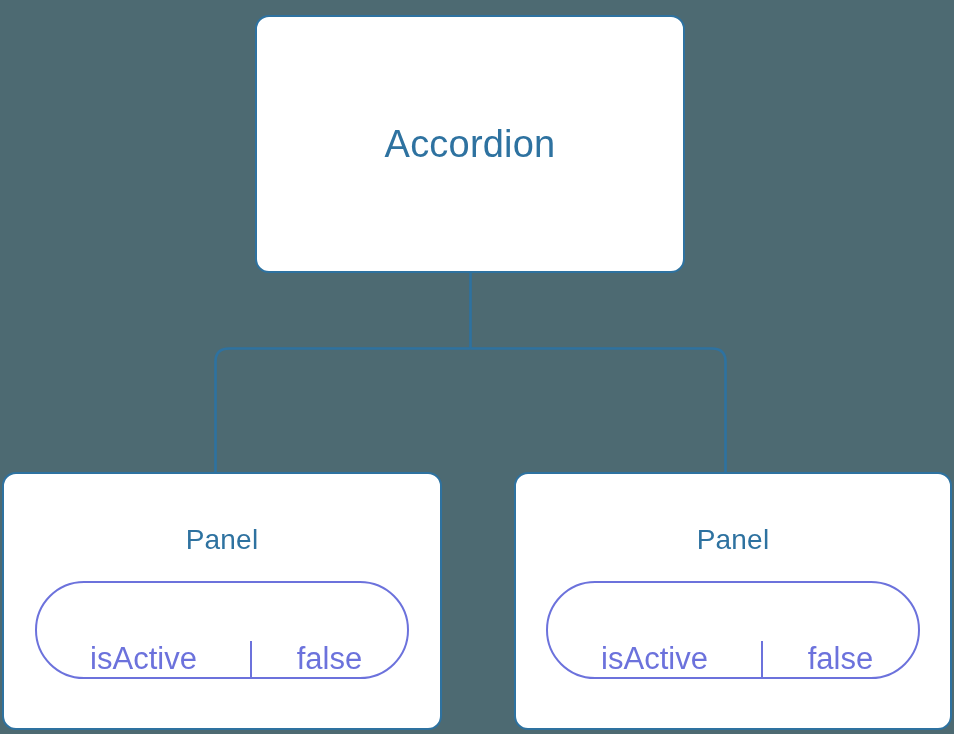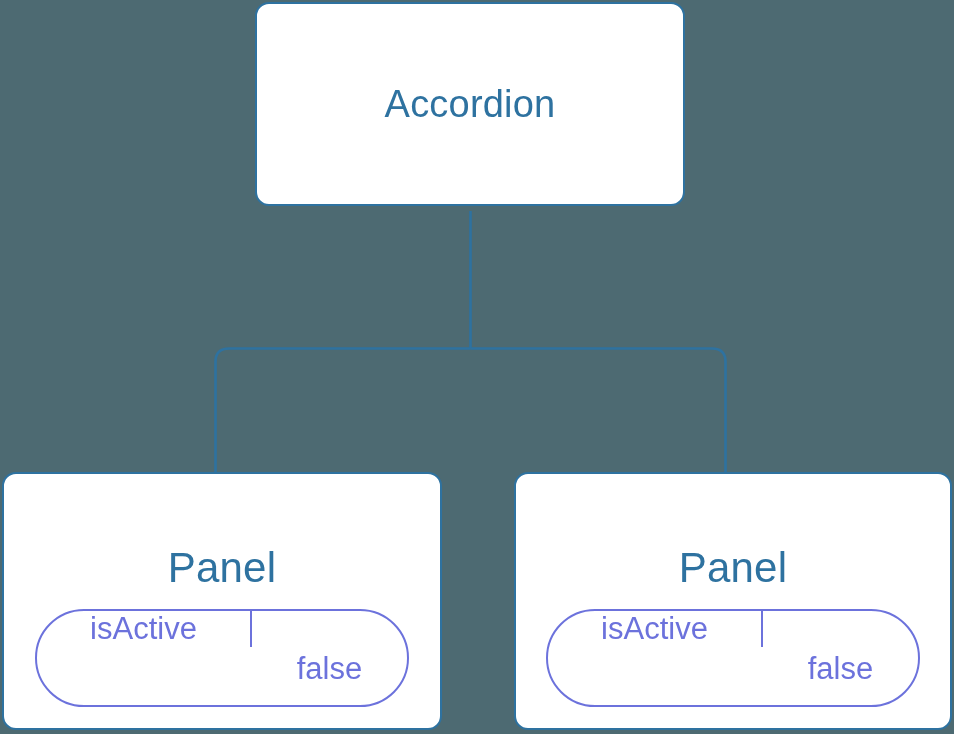--- a/index.html
+++ b/index.html
@@ -49,23 +49,23 @@
   .node-title {
     color: #2e72a0;
     letter-spacing: 0.2px;
     white-space: nowrap;
     font-weight: 400;
   }
 
   
   #node-accordion {
     left: 255px;
-    top: 2px;
+    top: 15px;
     width: 430px;
-    height: 204px;
+    height: 258px;
     justify-content: center;
   }
   #node-accordion .node-title {
     font-size: 38px;
     line-height: 44px;
   }
 
   
   .panel-node {
     top: 472px;
@@ -74,34 +74,34 @@
   }
   #node-panel-left {
     left: 2px;
     width: 440px;
   }
   #node-panel-right {
     left: 514px;
     width: 438px;
   }
   .panel-node .node-title {
-    font-size: 42px;
+    font-size: 28px;
     line-height: 36px;
-    margin-top: 76px;
+    margin-top: 48px;
   }
 
   
   .prop-pill {
     box-sizing: border-box;
     margin-top: 23px;
     height: 98px;
     border: 2.2px solid #6c72dc;
     border-radius: 49px;
     display: flex;
-    align-items: flex-start;
+    align-items: flex-end;
     background: #ffffff;
     overflow: hidden;
   }
   .prop-key,
   .prop-val {
     display: flex;
     align-items: center;
     justify-content: center;
     color: #6c72dc;
     font-size: 31px;

